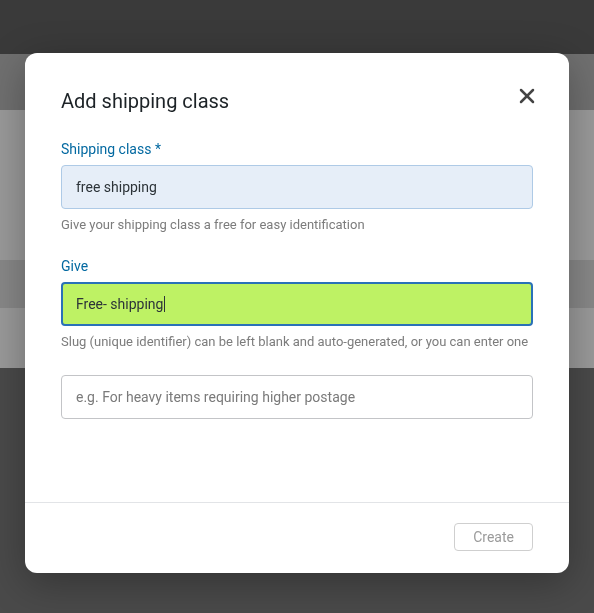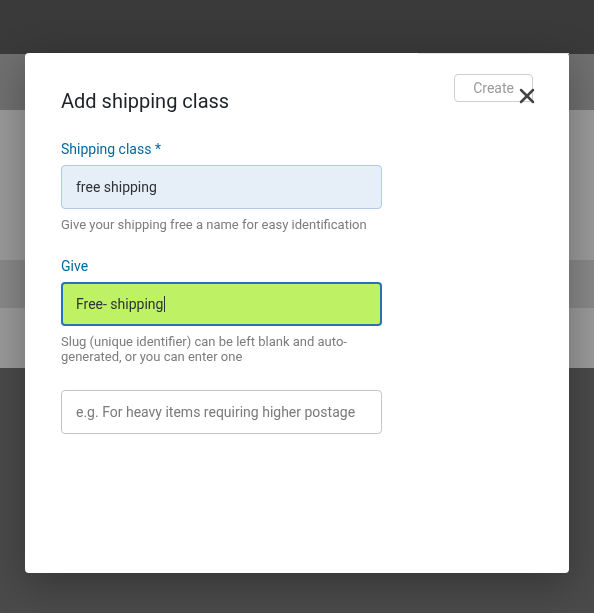--- a/index.html
+++ b/index.html
@@ -28,24 +28,24 @@
     .row5 { height: 60px; background: #9a9a9a; }
     .row6 { flex: 1; background: #888; }
 
     .modal {
       position: absolute;
       top: 53px;
       left: 25px;
       right: 25px;
       bottom: 40px;
       background: #ffffff;
-      border-radius: 4px;
+      border-radius: 12px;
       box-shadow: 0 10px 40px rgba(0,0,0,0.3);
       display: flex;
-      flex-direction: row;
+      flex-direction: column;
     }
     .modal-body {
       padding: 36px 36px 20px 36px;
       flex: 1;
       overflow: auto;
     }
     .modal-title {
       font-size: 20px;
       font-weight: 400;
       color: #1d2327;
@@ -156,21 +156,21 @@
         <svg viewBox="0 0 16 16" stroke="currentColor" stroke-width="2.5" fill="none" stroke-linecap="round">
           <line x1="2" y1="2" x2="14" y2="14"></line>
           <line x1="14" y1="2" x2="2" y2="14"></line>
         </svg>
       </span>
     </button>
 
     <div class="field-group">
       <label class="field-label">Shipping class *</label>
       <input type="text" class="text-input input-filled" value="free shipping" style="">
-      <div class="field-help">Give your shipping free a name for easy identification</div>
+      <div class="field-help">Give your shipping class a free for easy identification</div>
     </div>
 
     <div class="field-group">
       <label class="field-label">Give</label>
       <div class="text-input input-focus input-like">
         <span>Free- shipping</span>
           <span class="caret"></span>
       </div>
       <div class="field-help">Slug (unique identifier) can be left blank and auto-generated, or you can enter one</div>
     </div>

